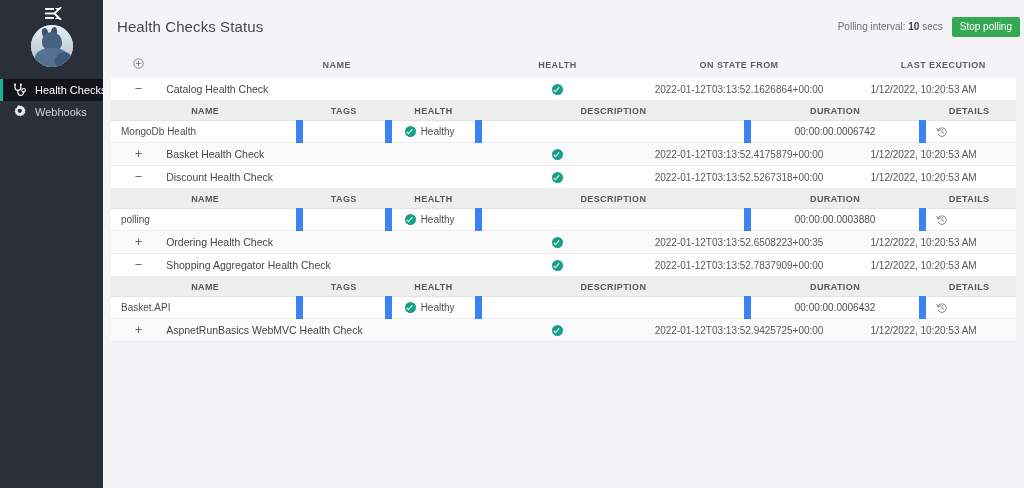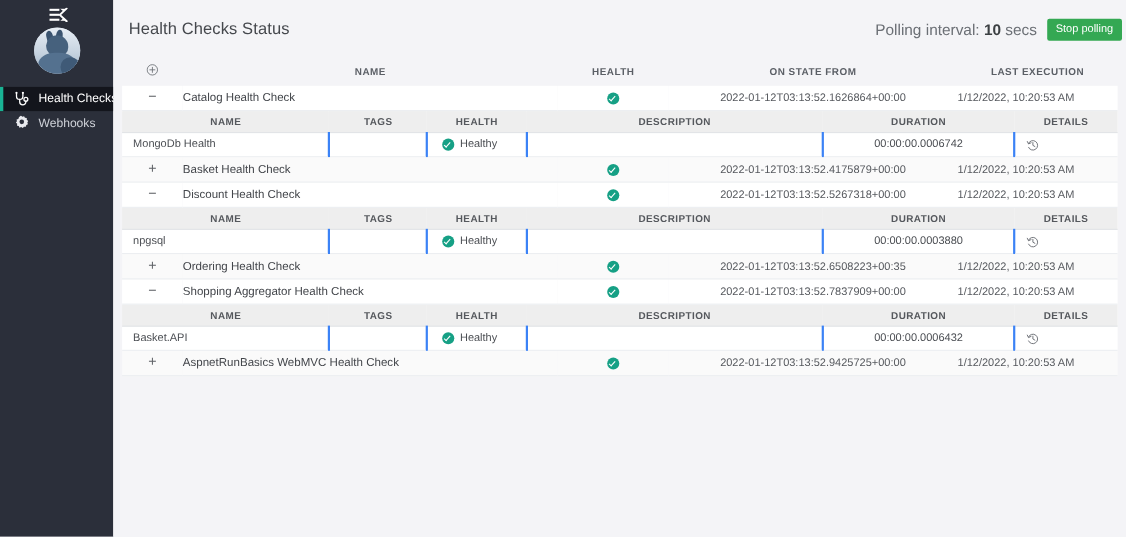--- a/index.html
+++ b/index.html
@@ -153,21 +153,21 @@
     font-weight: normal;
     letter-spacing: .1px;
     padding-left: 6px;
   }
   .poll-wrap {
     display: flex;
     align-items: center;
     gap: 9px;
   }
   .poll-text {
-    font-size: 14px;
+    font-size: 10px;
     color: #6b6f75;
     white-space: nowrap;
   }
   .poll-text b { color: #3c4043; }
   .btn-stop {
     background: #34a853;
     color: #fff;
     border: 0;
     border-radius: 2px;
     font-size: 10px;
@@ -273,21 +273,21 @@
     padding: 0;
     text-align: center;
     border-bottom: 1px solid #e2e4e7;
   }
   table.inner td {
     height: 21px;
     padding: 0;
     font-size: 10px;
     color: #4b4e53;
     border-bottom: 1px solid #eceef1;
-    border-right: 2px solid #3b82f6;
+    border-right: 7px solid #3b82f6;
     vertical-align: middle;
   }
   table.inner td:last-child { border-right: 0; }
   table.inner th:last-child { border-right: 0; }
   .i-name { width: 187px; text-align: left; padding-left: 10px !important; }
   .i-tags { width: 88px; }
   .i-health { width: 90px; text-align: left; padding-left: 13px !important; }
   .i-desc { width: 267px; }
   .i-dur  { width: 173px; text-align: center; }
   .i-det  { width: 93px; text-align: left; padding-left: 10px !important; }
@@ -496,21 +496,21 @@
             <th>NAME</th>
             <th>TAGS</th>
             <th>HEALTH</th>
             <th>DESCRIPTION</th>
             <th>DURATION</th>
             <th>DETAILS</th>
           </tr>
         </thead>
         <tbody>
   <tr>
-    <td class="i-name">npgsql</td>
+    <td class="i-name">polling</td>
     <td class="i-tags"></td>
     <td class="i-health">
       <span class="inner-health-cell">
         <span class="check-badge"></span>
         <span>Healthy</span>
       </span>
     </td>
     <td class="i-desc"></td>
     <td class="i-dur">00:00:00.0003880</td>
     <td class="i-det">

